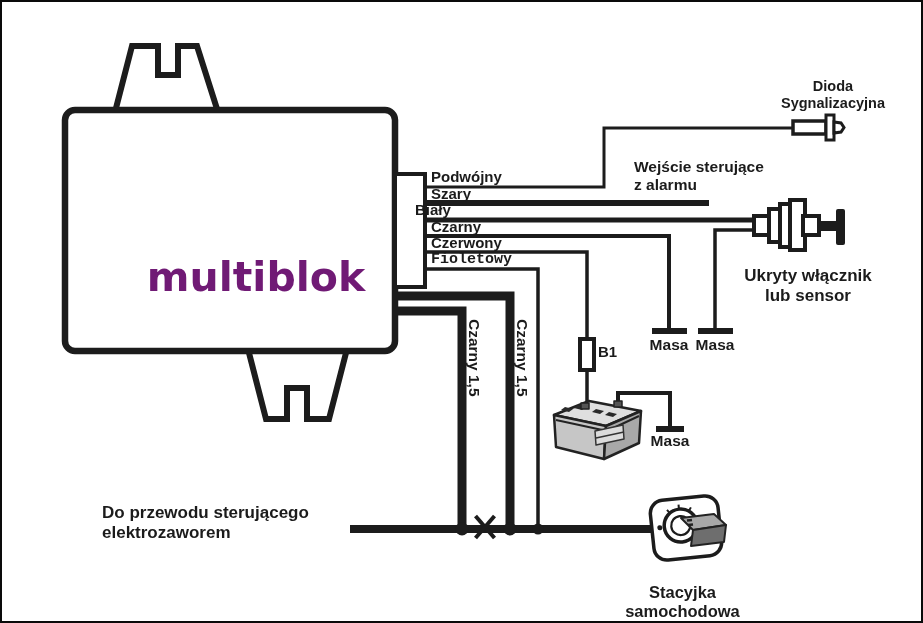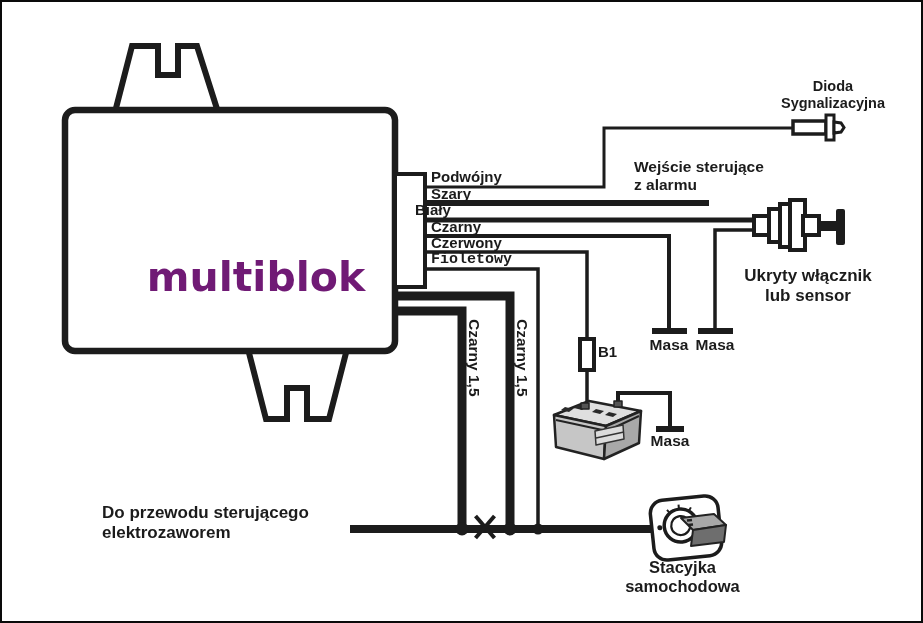--- a/index.html
+++ b/index.html
@@ -19,21 +19,21 @@
   .rot { transform-origin:0 0; transform:rotate(90deg); }
   .logo {
     position:absolute; left:133px; top:251px; width:242px; text-align:center;
     font-family:"DejaVu Sans", sans-serif; font-weight:bold; font-size:41px;
     color:#701a75; letter-spacing:0px;
   }
   .f15  { font-size:15px; }
   .f155 { font-size:15.5px; }
   .f145 { font-size:14.5px; }
   .f17  { font-size:17px; }
-  .f165 { font-size:16.5px; }
+  .f165 { font-size:16.5px;margin-top:25px; }
 </style>
 </head>
 <body>
 
 <div class="stage">
 
   <svg width="923" height="623" viewBox="0 0 923 623">
 
     <path class="fillw" stroke-width="6" d="M113 110 L130 44 L156 44 L156 73 L176 73 L176 44 L195 44 L216 110 Z"></path>
     <path class="fillw" stroke-width="6" d="M246 347 L264 417 L285 417 L285 386 L305 386 L305 417 L327 417 L345 347 Z"></path>

